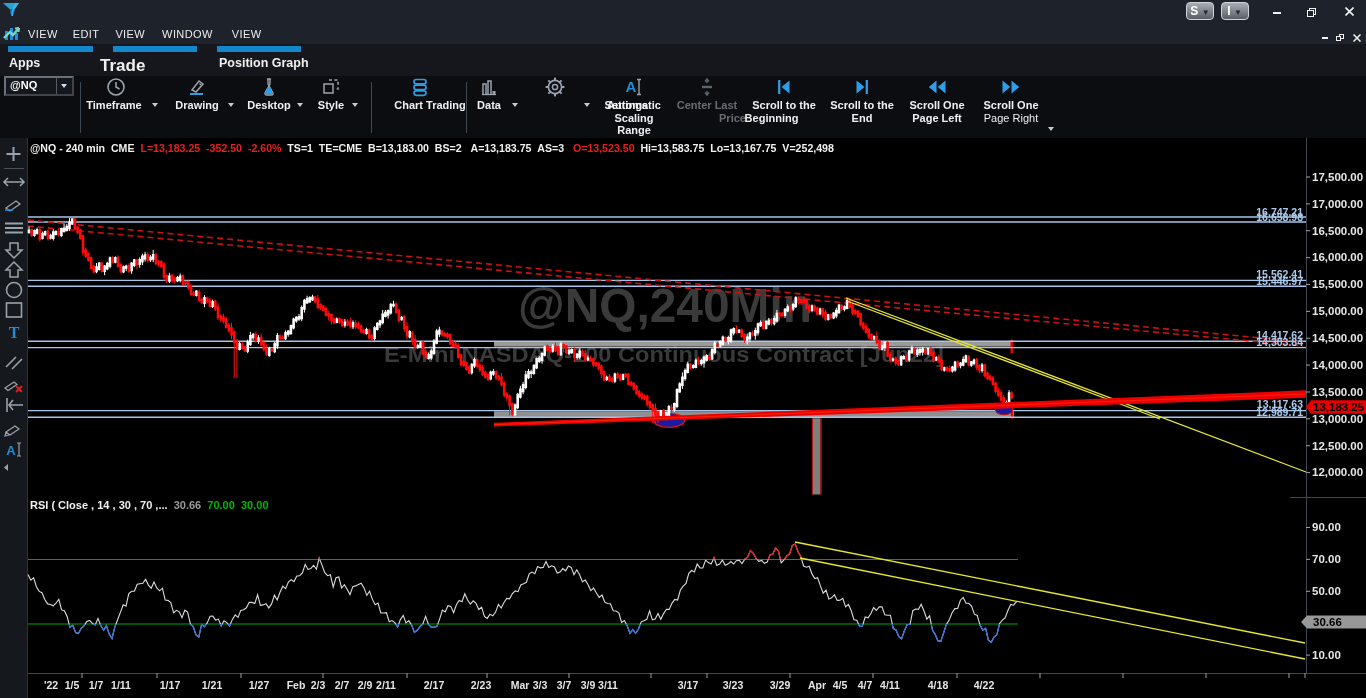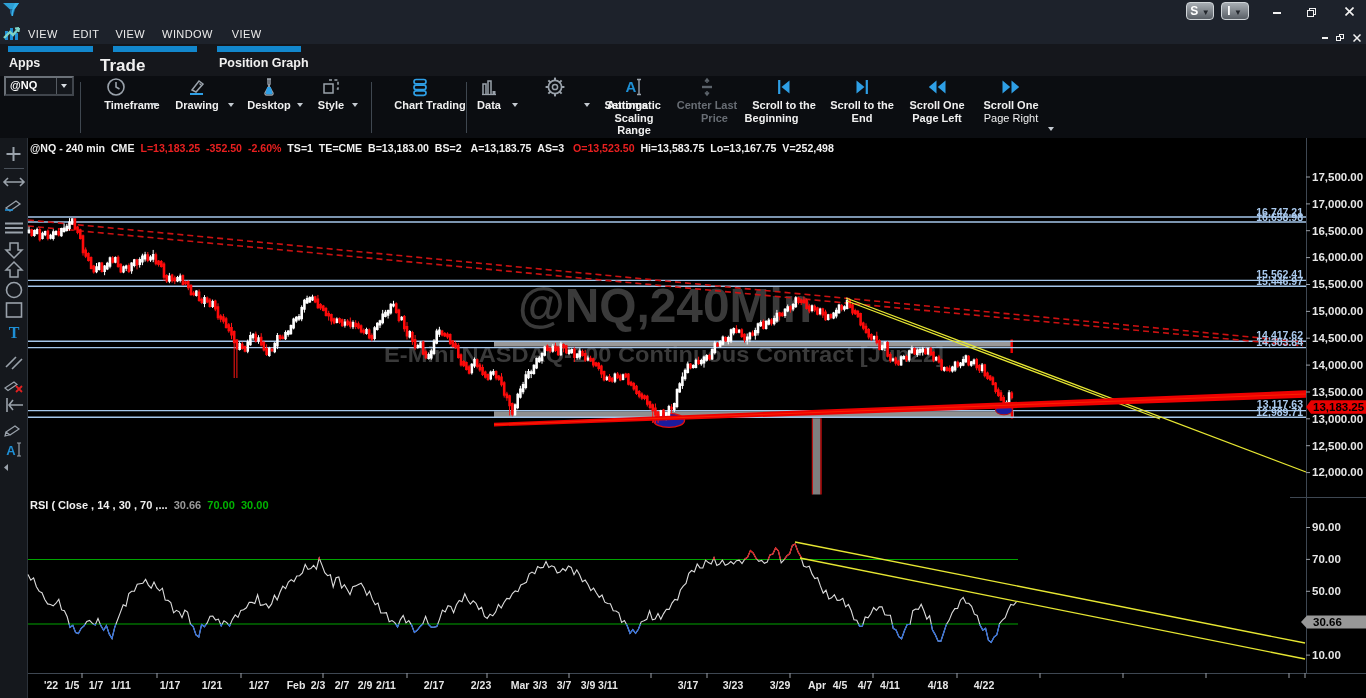--- a/index.html
+++ b/index.html
@@ -48,21 +48,21 @@
 
 <div class="abs" style="left:0;top:76px;width:1366px;height:62px;background:#0b0d11"></div>
 <div class="abs" style="left:4px;top:75.5px;width:70px;height:20px;background:#14171c;border:2px solid #6a7077;border-bottom-color:#40454c;border-right-color:#40454c"></div>
 <div class="abs" style="left:10px;top:79px;font-size:11px;font-weight:bold;color:#fff">@NQ</div>
 <div class="abs" style="left:56px;top:77.5px;width:1px;height:16px;background:#565c63"></div>
 <div class="abs" style="left:61px;top:84px;width:0;height:0;border:3.5px solid transparent;border-top:4.5px solid #d8dde2"></div>
 <svg style="position:absolute;left:105px;top:76px" width="22" height="22">
       <circle cx="11" cy="11" r="8" fill="none" stroke="#9aa2ab" stroke-width="1.6"></circle>
       <path d="M11 6v5l3.5 2" stroke="#9aa2ab" stroke-width="1.6" fill="none"></path>
     </svg>
-    <div style="position:absolute;left:62px;top:99px;width:140px;text-align:center;font-size:11px;font-weight:bold;color:#f0f0f0">Timeframe</div>
+    <div style="position:absolute;left:44px;top:99px;width:140px;text-align:center;font-size:11px;font-weight:bold;color:#f0f0f0">Timeframe</div>
     <div style="position:absolute;left:152px;top:103px;width:0;height:0;border:3.5px solid transparent;border-top:4.5px solid #c4cad1"></div>
     <svg style="position:absolute;left:186px;top:76px" width="22" height="22">
       <path d="M6 14 L13 5 L17 8 L10 16 Z" fill="none" stroke="#9aa2ab" stroke-width="1.5"></path>
       <path d="M13.5 7.5 L15 9" stroke="#9aa2ab" stroke-width="1.2"></path>
       <path d="M4 18 h13" stroke="#2e9fe6" stroke-width="2"></path>
     </svg>
     <div style="position:absolute;left:127px;top:99px;width:140px;text-align:center;font-size:11px;font-weight:bold;color:#f0f0f0">Drawing</div>
     <div style="position:absolute;left:228px;top:103px;width:0;height:0;border:3.5px solid transparent;border-top:4.5px solid #c4cad1"></div>
     <svg style="position:absolute;left:258px;top:76px" width="22" height="22">
       <path d="M9 3h4M10 3v5l5 9a1.5 1.5 0 0 1-1.4 2H8.5A1.5 1.5 0 0 1 7 17l5-9V3" fill="none" stroke="#9aa2ab" stroke-width="1.4"></path>
@@ -108,21 +108,21 @@
       <path d="M16 3.5v15M14 3.5h4M14 18.5h4" stroke="#9aa2ab" stroke-width="1.4"></path>
     </svg>
     <div style="position:absolute;left:564px;top:99px;width:140px;text-align:center;font-size:11px;font-weight:bold;color:#f0f0f0">Automatic</div>
     <div style="position:absolute;left:564px;top:111.5px;width:140px;text-align:center;font-size:11px;font-weight:bold;color:#f0f0f0">Scaling</div>
     <div style="position:absolute;left:564px;top:124.0px;width:140px;text-align:center;font-size:11px;font-weight:bold;color:#f0f0f0">Range</div>
     <svg style="position:absolute;left:696px;top:76px" width="22" height="22">
       <path d="M6 11h10" stroke="#5c636b" stroke-width="2.4"></path>
       <path d="M11 3v4M9 5.4L11 3l2 2.4M11 19v-4M9 16.6L11 19l2-2.4" stroke="#5c636b" stroke-width="1.5" fill="none"></path>
     </svg>
     <div style="position:absolute;left:637px;top:99px;width:140px;text-align:center;font-size:11px;font-weight:bold;color:#686d74">Center Last</div>
-    <div style="position:absolute;left:637px;top:111.5px;width:155px;text-align:center;font-size:11px;font-weight:bold;color:#686d74">Price</div>
+    <div style="position:absolute;left:655px;top:111.5px;width:155px;text-align:center;font-size:11px;font-weight:bold;color:#686d74">Price</div>
     <svg style="position:absolute;left:773px;top:76px" width="22" height="22">
       <path d="M6.2 4v14" stroke="#2e9fe6" stroke-width="2.2"></path>
       <path d="M16.5 4.5v13L8.5 11z" fill="#2e9fe6"></path>
     </svg>
     <div style="position:absolute;left:714px;top:99px;width:140px;text-align:center;font-size:11px;font-weight:bold;color:#f0f0f0">Scroll to the</div>
     <div style="position:absolute;left:714px;top:111.5px;width:115px;text-align:center;font-size:11px;font-weight:bold;color:#f0f0f0">Beginning</div>
     <svg style="position:absolute;left:851px;top:76px" width="22" height="22">
       <path d="M15.8 4v14" stroke="#2e9fe6" stroke-width="2.2"></path>
       <path d="M5.5 4.5v13L13.5 11z" fill="#2e9fe6"></path>
     </svg>

